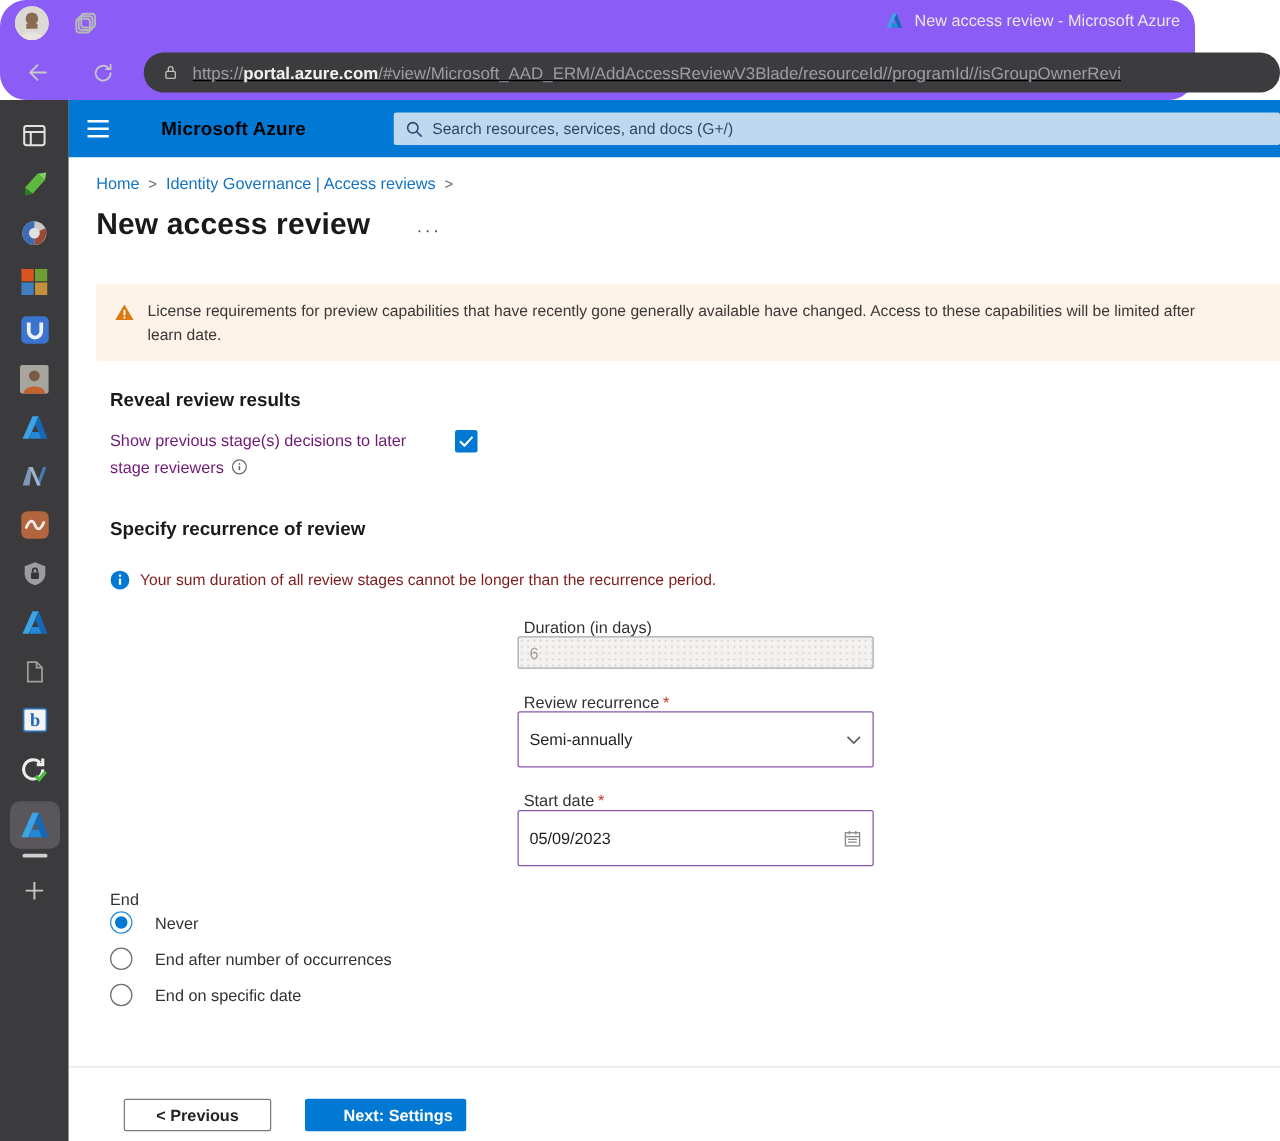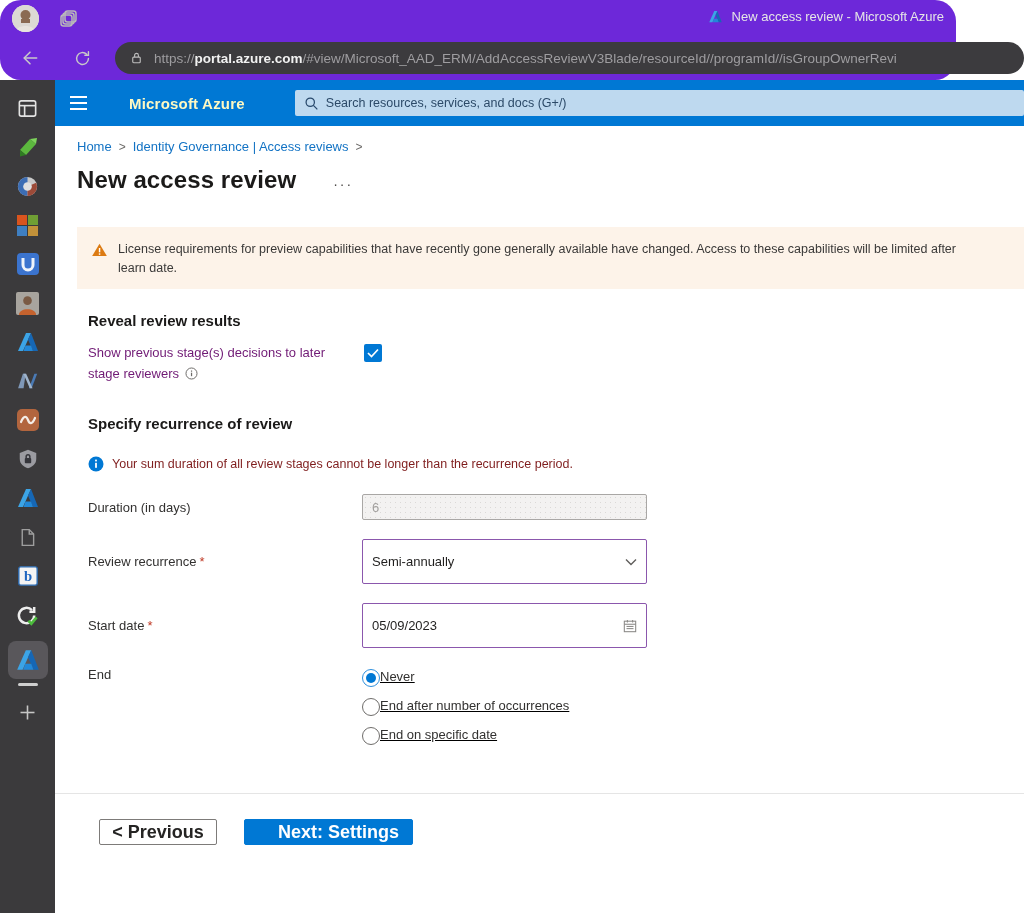--- a/index.html
+++ b/index.html
@@ -3,46 +3,46 @@
 <meta charset="utf-8">
 <style>
   * { box-sizing: border-box; margin: 0; padding: 0; }
   html,body { width:1024px; height:913px; }
   body {
     font-family: "Liberation Sans", sans-serif;
     background:#fff; position:relative; overflow:hidden;
     -webkit-font-smoothing: antialiased;
   }
   
-  .chrome { position:absolute; left:0; top:0; width:956px; height:80px; background:#6d28d9;border-radius:21px; }
+  .chrome { position:absolute; left:0; top:0; width:956px; height:80px; background:#8b5cf6;border-radius:21px; }
   .avatar { position:absolute; left:12px; top:5px; width:27px; height:27px; border-radius:50%;
     background:#e9e7e3; overflow:hidden; cursor:pointer; }
   .workspaces { position:absolute; left:58px; top:8px; width:22px; height:22px; }
   .tabtitle-wrap { position:absolute; right:12px; top:9px; display:flex; align-items:center; gap:9px; }
   .tabtitle { color:#e6e6e6; font-size:13px; }
   .navrow { position:absolute; left:0; top:38px; width:1024px; height:42px; }
   .navbtn { position:absolute; top:6px; width:28px; height:28px; display:flex; align-items:center; justify-content:center; border-radius:4px; }
   .back { left:16px; } .refresh { left:68px; }
   .urlbar { position:absolute; left:115px; top:4px; width:909px; height:32px; background:#3c3b3e;
     border-radius:16px; display:flex; align-items:center; padding-left:14px; overflow:hidden; }
-  .urltext { font-size:13.5px; white-space:nowrap; overflow:hidden; margin-left:10px; }
+  .urltext { font-size:13.5px; white-space:nowrap; overflow:hidden; margin-left:10px;text-decoration:underline; }
   .url-dim { color:#9e9da0; } .url-domain { color:#f1f1f1; font-weight:bold; }
   
   .sidebar { position:absolute; left:0; top:80px; width:55px; height:833px; background:#3b3a3c;
     display:flex; flex-direction:column; align-items:center; padding-top:15px; gap:13px; }
   .vtab { width:26px; height:26px; display:flex; align-items:center; justify-content:center; cursor:pointer; flex:0 0 auto; }
   .vtab-active { width:40px; height:38px; background:#59575b; border-radius:8px; display:flex; align-items:center; justify-content:center; flex:0 0 auto; }
   .vtab-underline { width:20px; height:3px; background:#cfcfcf; border-radius:2px; margin-top:-9px; flex:0 0 auto; }
   
   .azbar { position:absolute; left:55px; top:80px; width:969px; height:46px; background:#0078d4;
     display:flex; align-items:center; }
   .hamburger { width:46px; height:46px; display:flex; flex-direction:column; align-items:center; justify-content:center; gap:4px; cursor:pointer; }
   .hamburger span { display:block; width:17px; height:2px; background:#fff; }
-  .brand { color:#fef9c3; font-size:15px; font-weight:bold; margin-left:28px; letter-spacing:.2px; cursor:pointer; }
-  .searchbox { margin-left:50px; flex:1; height:26px; background:#bed9ef; border-radius:2px;
+  .brand { color:#000000; font-size:15px; font-weight:bold; margin-left:28px; letter-spacing:.2px; cursor:pointer; }
+  .searchbox { margin-left:70px; flex:1; height:26px; background:#bed9ef; border-radius:2px;
     display:flex; align-items:center; padding-left:9px; }
   .searchbox input { border:none; outline:none; background:transparent; flex:1; font-size:12.5px;
     font-family:"Liberation Sans",sans-serif; color:#27486b; margin-left:7px; }
   .searchbox input::placeholder { color:#2c4a68; opacity:1; }
   
   .content { position:absolute; left:55px; top:126px; width:969px; height:787px; background:#fff; overflow:hidden; }
   .breadcrumb { margin:13px 0 0 22px; font-size:13px; color:#5f5d5b; }
   .breadcrumb a { color:#1373c4; text-decoration:none; cursor:pointer; }
   .bc-sep { margin:0 7px; color:#6d6b69; font-size:12px; }
   .title-row { margin:12px 0 0 22px; display:flex; align-items:center; }
@@ -58,46 +58,46 @@
   .reveal-h { margin-top:23px; }
   .reveal-row { margin-top:13px; display:flex; align-items:flex-start; }
   .reveal-label { width:276px; font-size:13px; color:#701a75; line-height:1.65; }
   .info-inline { display:inline-block; vertical-align:-2px; margin-left:6px; cursor:pointer; }
   .checkbox { width:18px; height:18px; background:#0078d4; border-radius:2px; display:flex;
     align-items:center; justify-content:center; cursor:pointer; margin-top:2px; }
   .recur-h { margin-top:29px; }
   .info-row { margin-top:24px; display:flex; align-items:center; gap:8px; }
   .info-row .msg { font-size:12.5px; color:#7f1d1d; }
   .form { margin-top:22px; }
-  .frow { display:flex; align-items:center; margin-bottom:19px; }
+  .frow { display:flex; align-items:center; margin-bottom:19px;flex-direction:column; }
   .frow.top { align-items:flex-start; }
   .flabel { width:274px; font-size:13px; color:#323130; }
   .star { color:#bf3a26; margin-left:3px; }
   .ctrl { width:285px; height:26px; }
   .input-disabled { border:1px solid #a9a7a5; border-radius:2px; background-color:#f3f2f1;
     background-image:radial-gradient(#dbd9d7 0.8px, transparent 0.9px); background-size:5px 5px;
     color:#a19f9d; font-size:13px; display:flex; align-items:center; padding-left:9px; }
   .dropdown, .datefield { border:1px solid #8b57ad; border-radius:2px; background:#fff; display:flex;
     align-items:center; justify-content:space-between; padding:0 9px; font-size:13px; color:#201f1e; cursor:pointer; height:45px; }
   .radio-col { display:flex; flex-direction:column; gap:11px; padding-top:2px; }
-  .radio-row { display:flex; align-items:flex-start; gap:0; cursor:pointer;text-decoration:underline; }
+  .radio-row { display:flex; align-items:center; gap:18px; cursor:pointer; }
   .radio { width:18px; height:18px; border-radius:50%; border:1px solid #6f6d6b; background:#fff;
     display:flex; align-items:center; justify-content:center; flex:0 0 auto; }
   .radio.sel { border:1px solid #2f90dd; }
   .radio-dot { width:10px; height:10px; border-radius:50%; background:#0078d4; }
   .radio-lbl { font-size:13px; color:#323130; }
   .reviewees-h { margin-top:29px; }
   .reviewees-row { margin-top:16px; }
   
   .footer { margin-top:48px; border-top:1px solid #e5e5e5; }
   .btnrow { margin:25px 0 0 44px; display:flex; gap:27px; }
-  .btn { height:26px; font-size:18px; font-weight:600; display:flex; align-items:center; justify-content:center;
+  .btn { height:26px; font-size:13px; font-weight:600; display:flex; align-items:center; justify-content:center;
     border-radius:2px; cursor:pointer; font-family:"Liberation Sans",sans-serif; }
   .btn-prev { width:118px; background:#fff; border:1px solid #7d7b79; color:#252423; }
-  .btn-next { width:169px; background:#0078d4; border:1px solid #0078d4; color:#fff;padding-left:20px; }
+  .btn-next { width:129px; background:#0078d4; border:1px solid #0078d4; color:#fff;padding-left:20px; }
 </style>
 </head>
 <body>
 
 <div class="chrome">
   <div class="avatar">
     <svg width="27" height="27" viewBox="0 0 27 27">
       <rect width="27" height="27" fill="#dcd9d4"></rect>
       <circle cx="13.5" cy="10" r="5" fill="#8a6a52"></circle>
       <path d="M4,27 C4,19 23,19 23,27 Z" fill="#e8e4de"></path>

